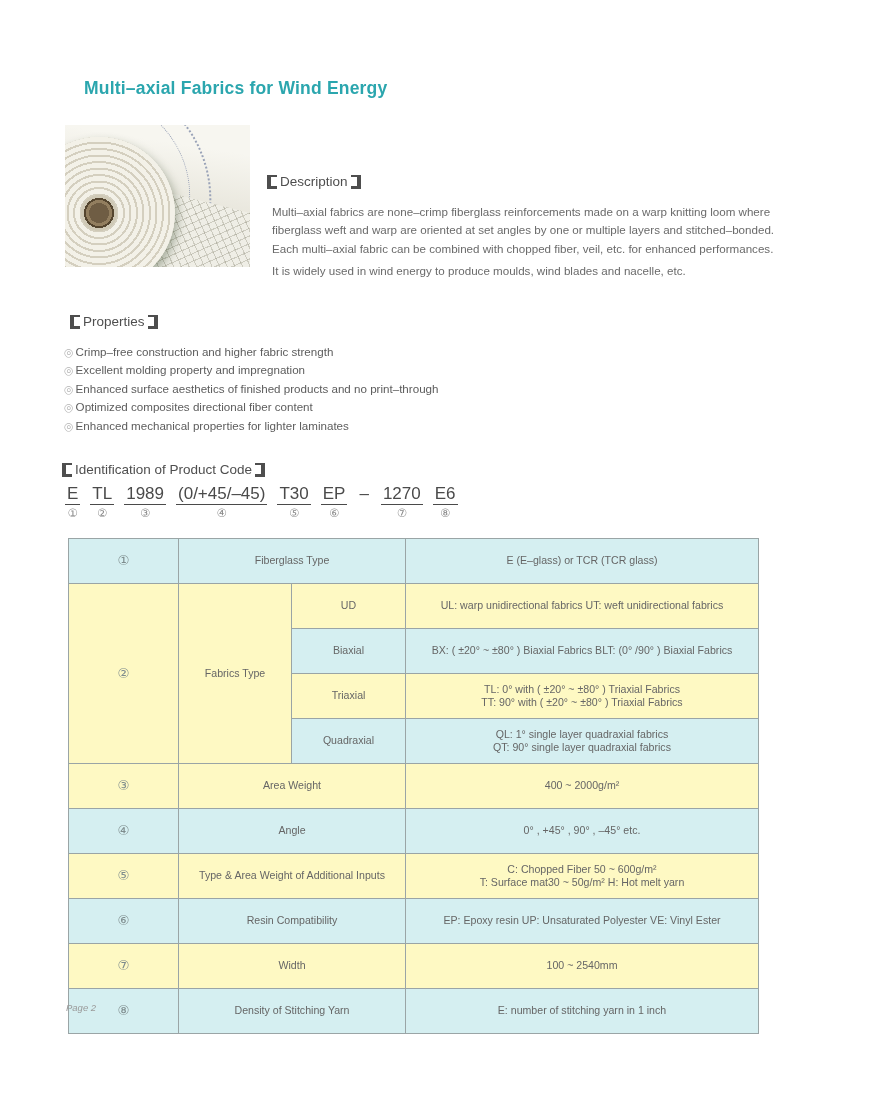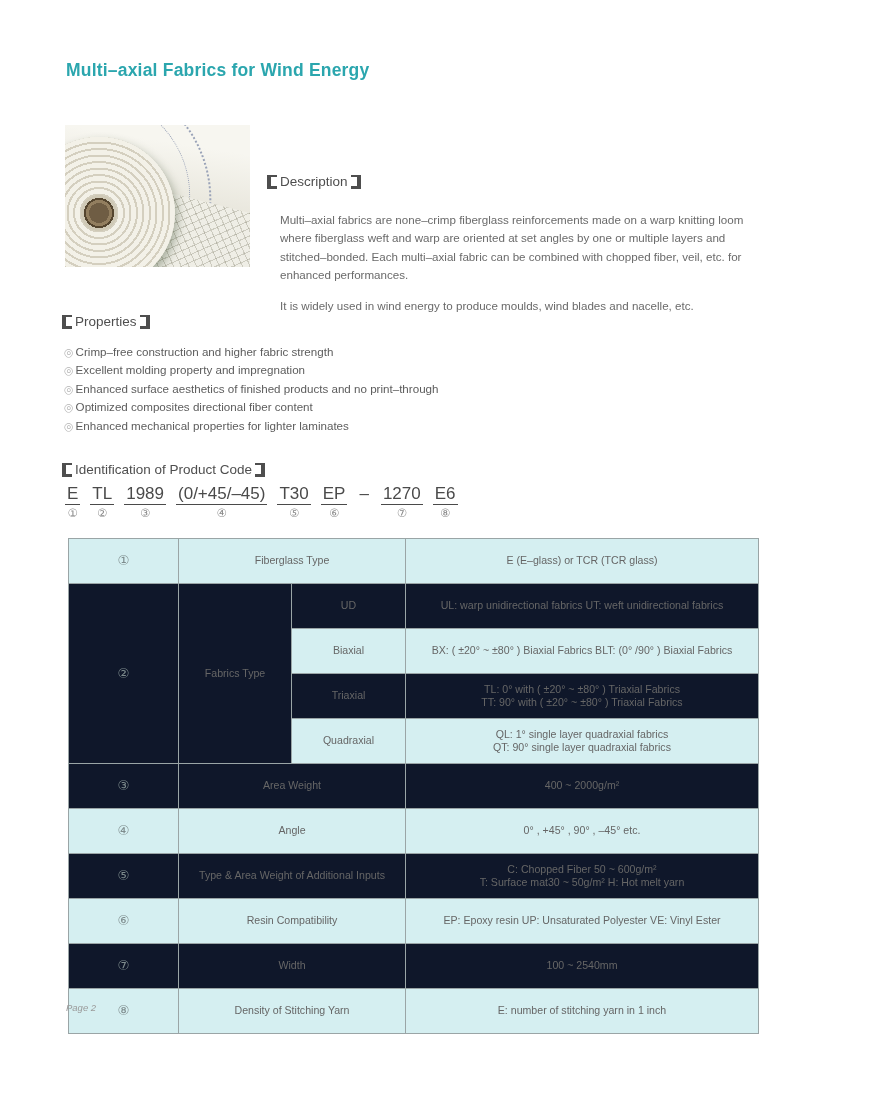--- a/index.html
+++ b/index.html
@@ -1,20 +1,20 @@
 <!DOCTYPE html>
 <html><head>
 <meta charset="utf-8">
 <style>
   html,body{margin:0;padding:0;background:#fff;}
   .page{position:relative;width:870px;height:1120px;background:#ffffff;overflow:hidden;
         font-family:"Liberation Sans","DejaVu Sans",sans-serif;}
 
   
-  .title{position:absolute;left:66px;top:60px;margin:0;font-size:17.5px;font-weight:bold;
+  .title{position:absolute;left:66px;top:60px;margin:18px;font-size:17.5px;font-weight:bold;
          color:#2ba6ae;letter-spacing:.2px;}
 
   
   .photo{position:absolute;left:65px;top:125px;width:185px;height:142px;overflow:hidden;
          background:#eceae2;}
   .ph-green{position:absolute;left:0;bottom:0;width:100%;height:34px;
             background:linear-gradient(90deg,#44702f,#679552);}
   .ph-grid{position:absolute;left:36px;top:-12px;width:270px;height:270px;
            transform:rotate(-24deg);background-color:#efeee6;
            background-image:repeating-linear-gradient(0deg,rgba(148,146,128,.38) 0 1px,transparent 1px 7px),
@@ -32,45 +32,45 @@
 
   
   .sec-head{position:absolute;display:flex;align-items:center;gap:1px;font-size:13.5px;color:#4e4e4e;}
   .lbr,.rbr{display:inline-block;width:8px;height:14px;position:relative;}
   .lbr{border-left:4px solid #4e4e4e;}
   .rbr{border-right:4px solid #4e4e4e;}
   .lbr::before,.lbr::after,.rbr::before,.rbr::after{content:"";position:absolute;width:6px;height:2.5px;background:#4e4e4e;}
   .lbr::before{top:0;left:0;}  .lbr::after{bottom:0;left:0;}
   .rbr::before{top:0;right:0;} .rbr::after{bottom:0;right:0;}
   .h-desc{left:267px;top:174px;}
-  .h-props{left:62px;top:314px;align-items:center;}
+  .h-props{left:70px;top:314px;align-items:center;}
   .h-code{left:62px;top:462px;}
 
   
   .desc-text{position:absolute;left:268px;top:199px;width:518px;font-size:11.6px;color:#6a6a6a;
              line-height:18.4px;}
-  .desc-text p{margin:12px;}
+  .desc-text p{margin:4px;}
 
   
   .props{position:absolute;left:64px;top:343px;margin:0;padding:0;list-style:none;}
   .props li{display:flex;align-items:baseline;font-size:11.6px;color:#5c5c5c;line-height:17.4px;}
   .blt{color:#b3b3b3;font-size:11px;margin-right:2px;font-family:"DejaVu Sans",sans-serif;}
 
   
   .code-row{position:absolute;left:65px;top:485px;display:flex;align-items:flex-start;gap:10px;}
   .seg{display:flex;flex-direction:column;align-items:center;gap:3px;}
   .seg-t{font-size:17px;color:#4a4a4a;line-height:18px;border-bottom:1.5px solid #4a4a4a;padding:0 2px 1px;}
   .seg.plain .seg-t{border-bottom:none;}
   .seg-n{font-size:11.5px;color:#8a8a8a;font-family:"DejaVu Sans",sans-serif;line-height:11px;}
 
   
   .pct{position:absolute;left:68px;top:538px;border-collapse:collapse;table-layout:fixed;width:690px;}
   .pct col.c1{width:110px;} .pct col.c2{width:113px;} .pct col.c3{width:114px;} .pct col.c4{width:353px;}
   .pct td{border:1px solid #9aa5a6;height:40px;text-align:center;vertical-align:middle;
-          font-size:10.6px;color:#666;line-height:13.5px;padding:2px 8px;background:#0f172a;}
+          font-size:10.6px;color:#666;line-height:13.5px;padding:2px 8px;background:#fef9c3;}
   .pct td.bg{background:#d5eff1;}
   .pct td.numc{font-size:13.5px;color:#7e8c8d;font-family:"DejaVu Sans",sans-serif;}
 
   
   .page-num{position:absolute;left:66px;top:1002px;font-size:9.5px;color:#9a9a9a;font-style:italic;}
 </style>
 </head>
 <body>
 
 <div class="page">

